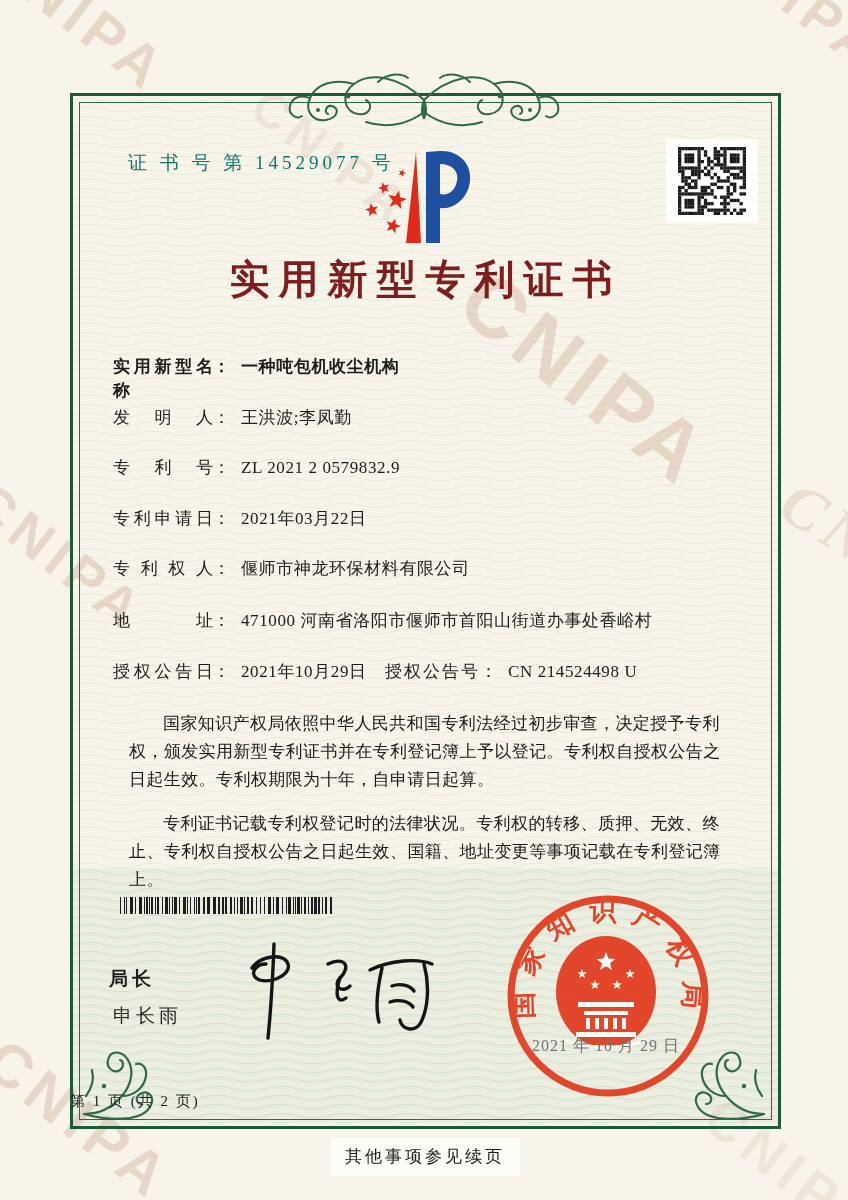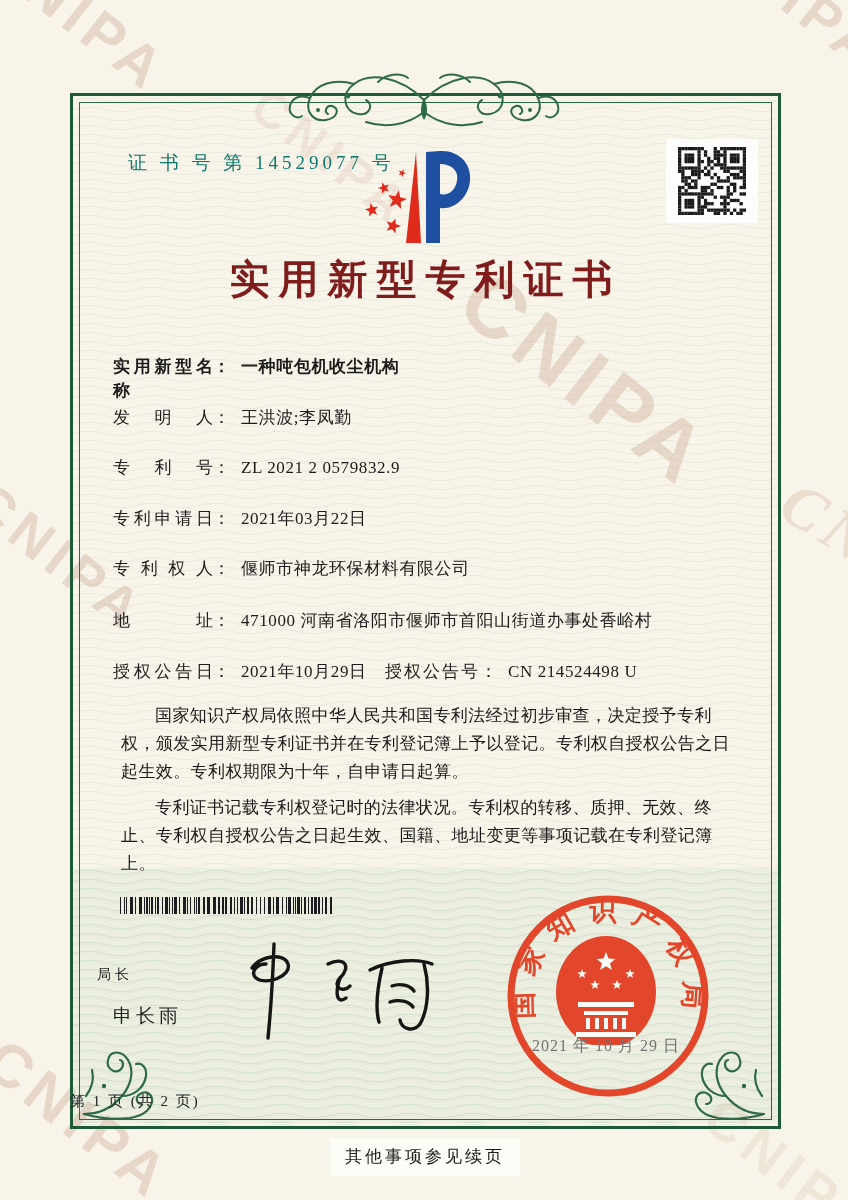--- a/index.html
+++ b/index.html
@@ -25,25 +25,25 @@
          letter-spacing:9px;color:#7f1d1d;z-index:4;}
   
   .row{position:absolute;left:113px;width:645px;font-size:17px;color:#1c1c1c;z-index:4;line-height:24px;}
   .lbl{display:inline-block;width:100px;text-align:justify;text-align-last:justify;vertical-align:top;}
   .col{display:inline-block;margin-right:11px;}
   .val{letter-spacing:0.6px;}
   .pair2{position:absolute;left:272px;top:0;}
   .pair2 .lbl2{letter-spacing:2px;margin-right:0;}
   
   .body-text{position:absolute;left:113px;top:694px;width:634px;font-size:17px;line-height:28px;z-index:4;color:#191919;}
-  .body-text p{margin:8px;text-indent:2em;letter-spacing:0.4px;}
+  .body-text p{margin:16px;text-indent:2em;letter-spacing:0.4px;}
   
   .barcode{position:absolute;left:120px;top:897px;z-index:4;}
   
-  .director{position:absolute;left:97px;top:966px;font-size:14px;letter-spacing:4px;z-index:4;}
+  .director{position:absolute;left:109px;top:966px;font-size:19px;letter-spacing:4px;z-index:4;font-weight:bold;}
   .director-name{position:absolute;left:113px;top:1003px;font-size:19px;letter-spacing:4px;z-index:4;}
   .signature{position:absolute;left:222px;top:938px;z-index:4;}
   
   .seal{position:absolute;left:502px;top:890px;z-index:5;opacity:0.93;}
   .seal-date{position:absolute;left:516px;top:1036px;width:180px;text-align:center;font-size:16px;
              letter-spacing:1px;color:#737373;z-index:6;}
   
   .page-no{position:absolute;left:70px;top:1092px;width:711px;text-align:left;font-size:15px;
            letter-spacing:2px;z-index:4;color:#222;}
   .continuation{position:absolute;left:330px;top:1138px;width:190px;height:38px;line-height:38px;background:#fdfdf8;

